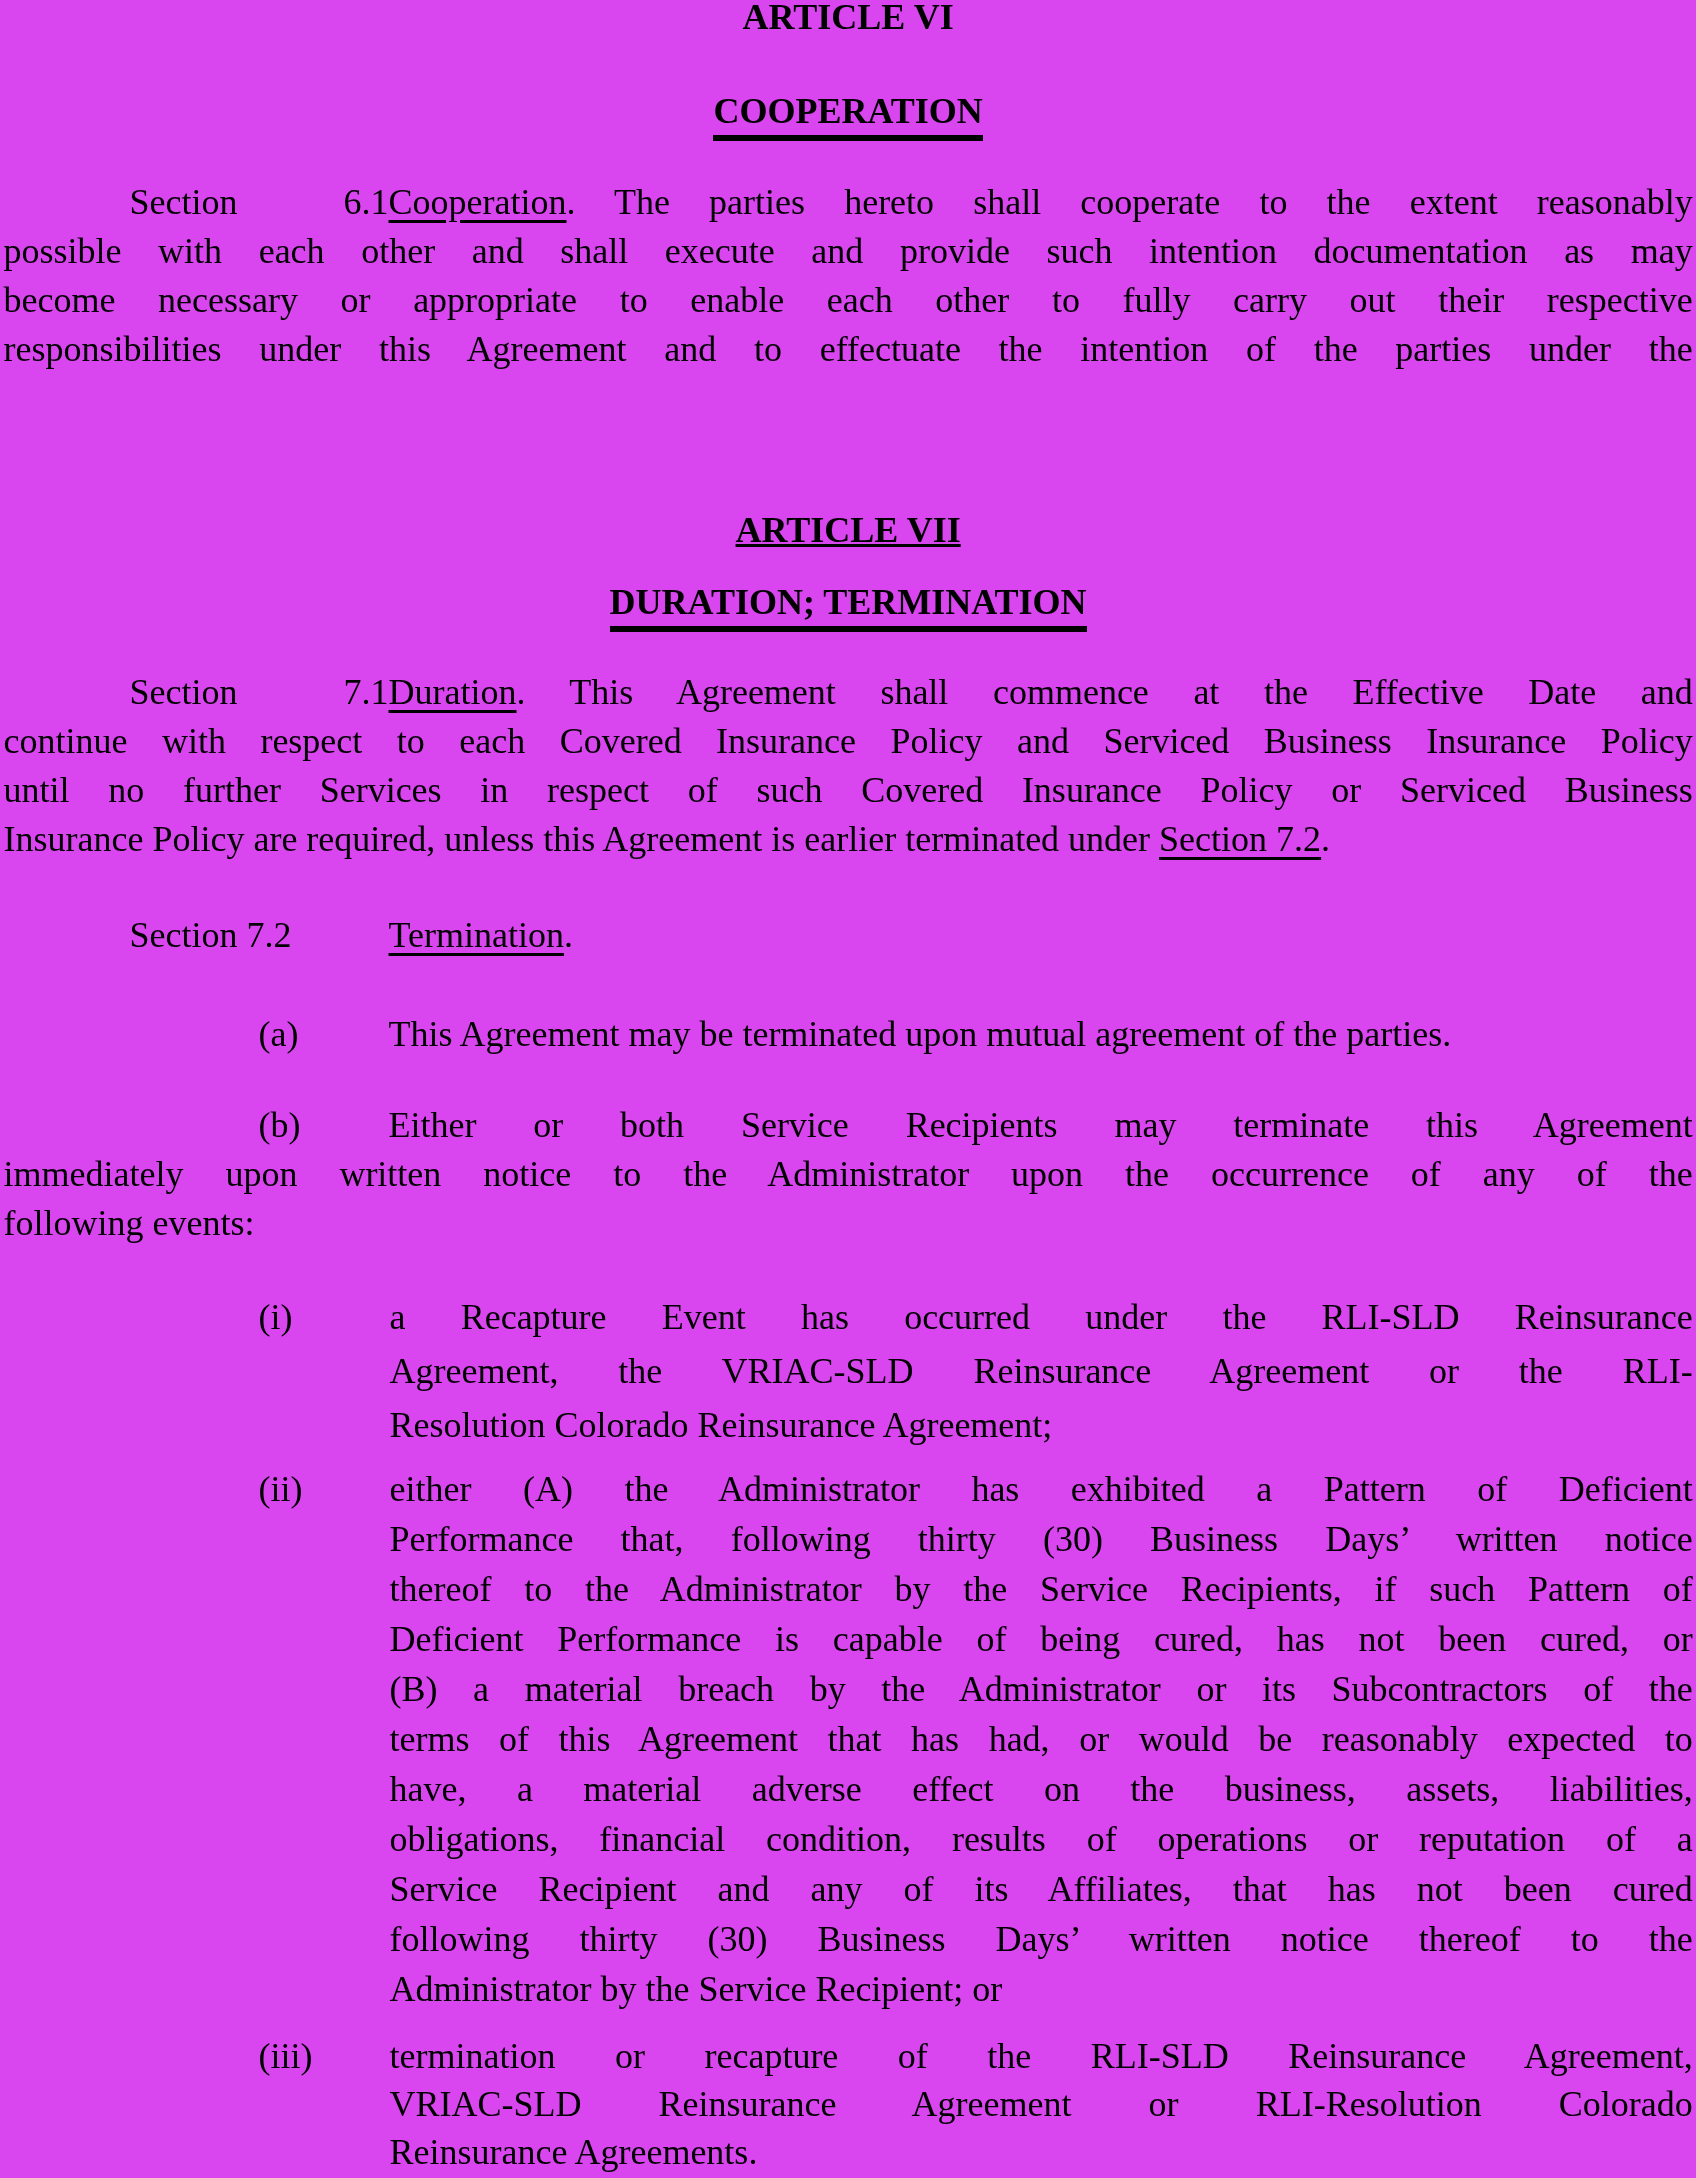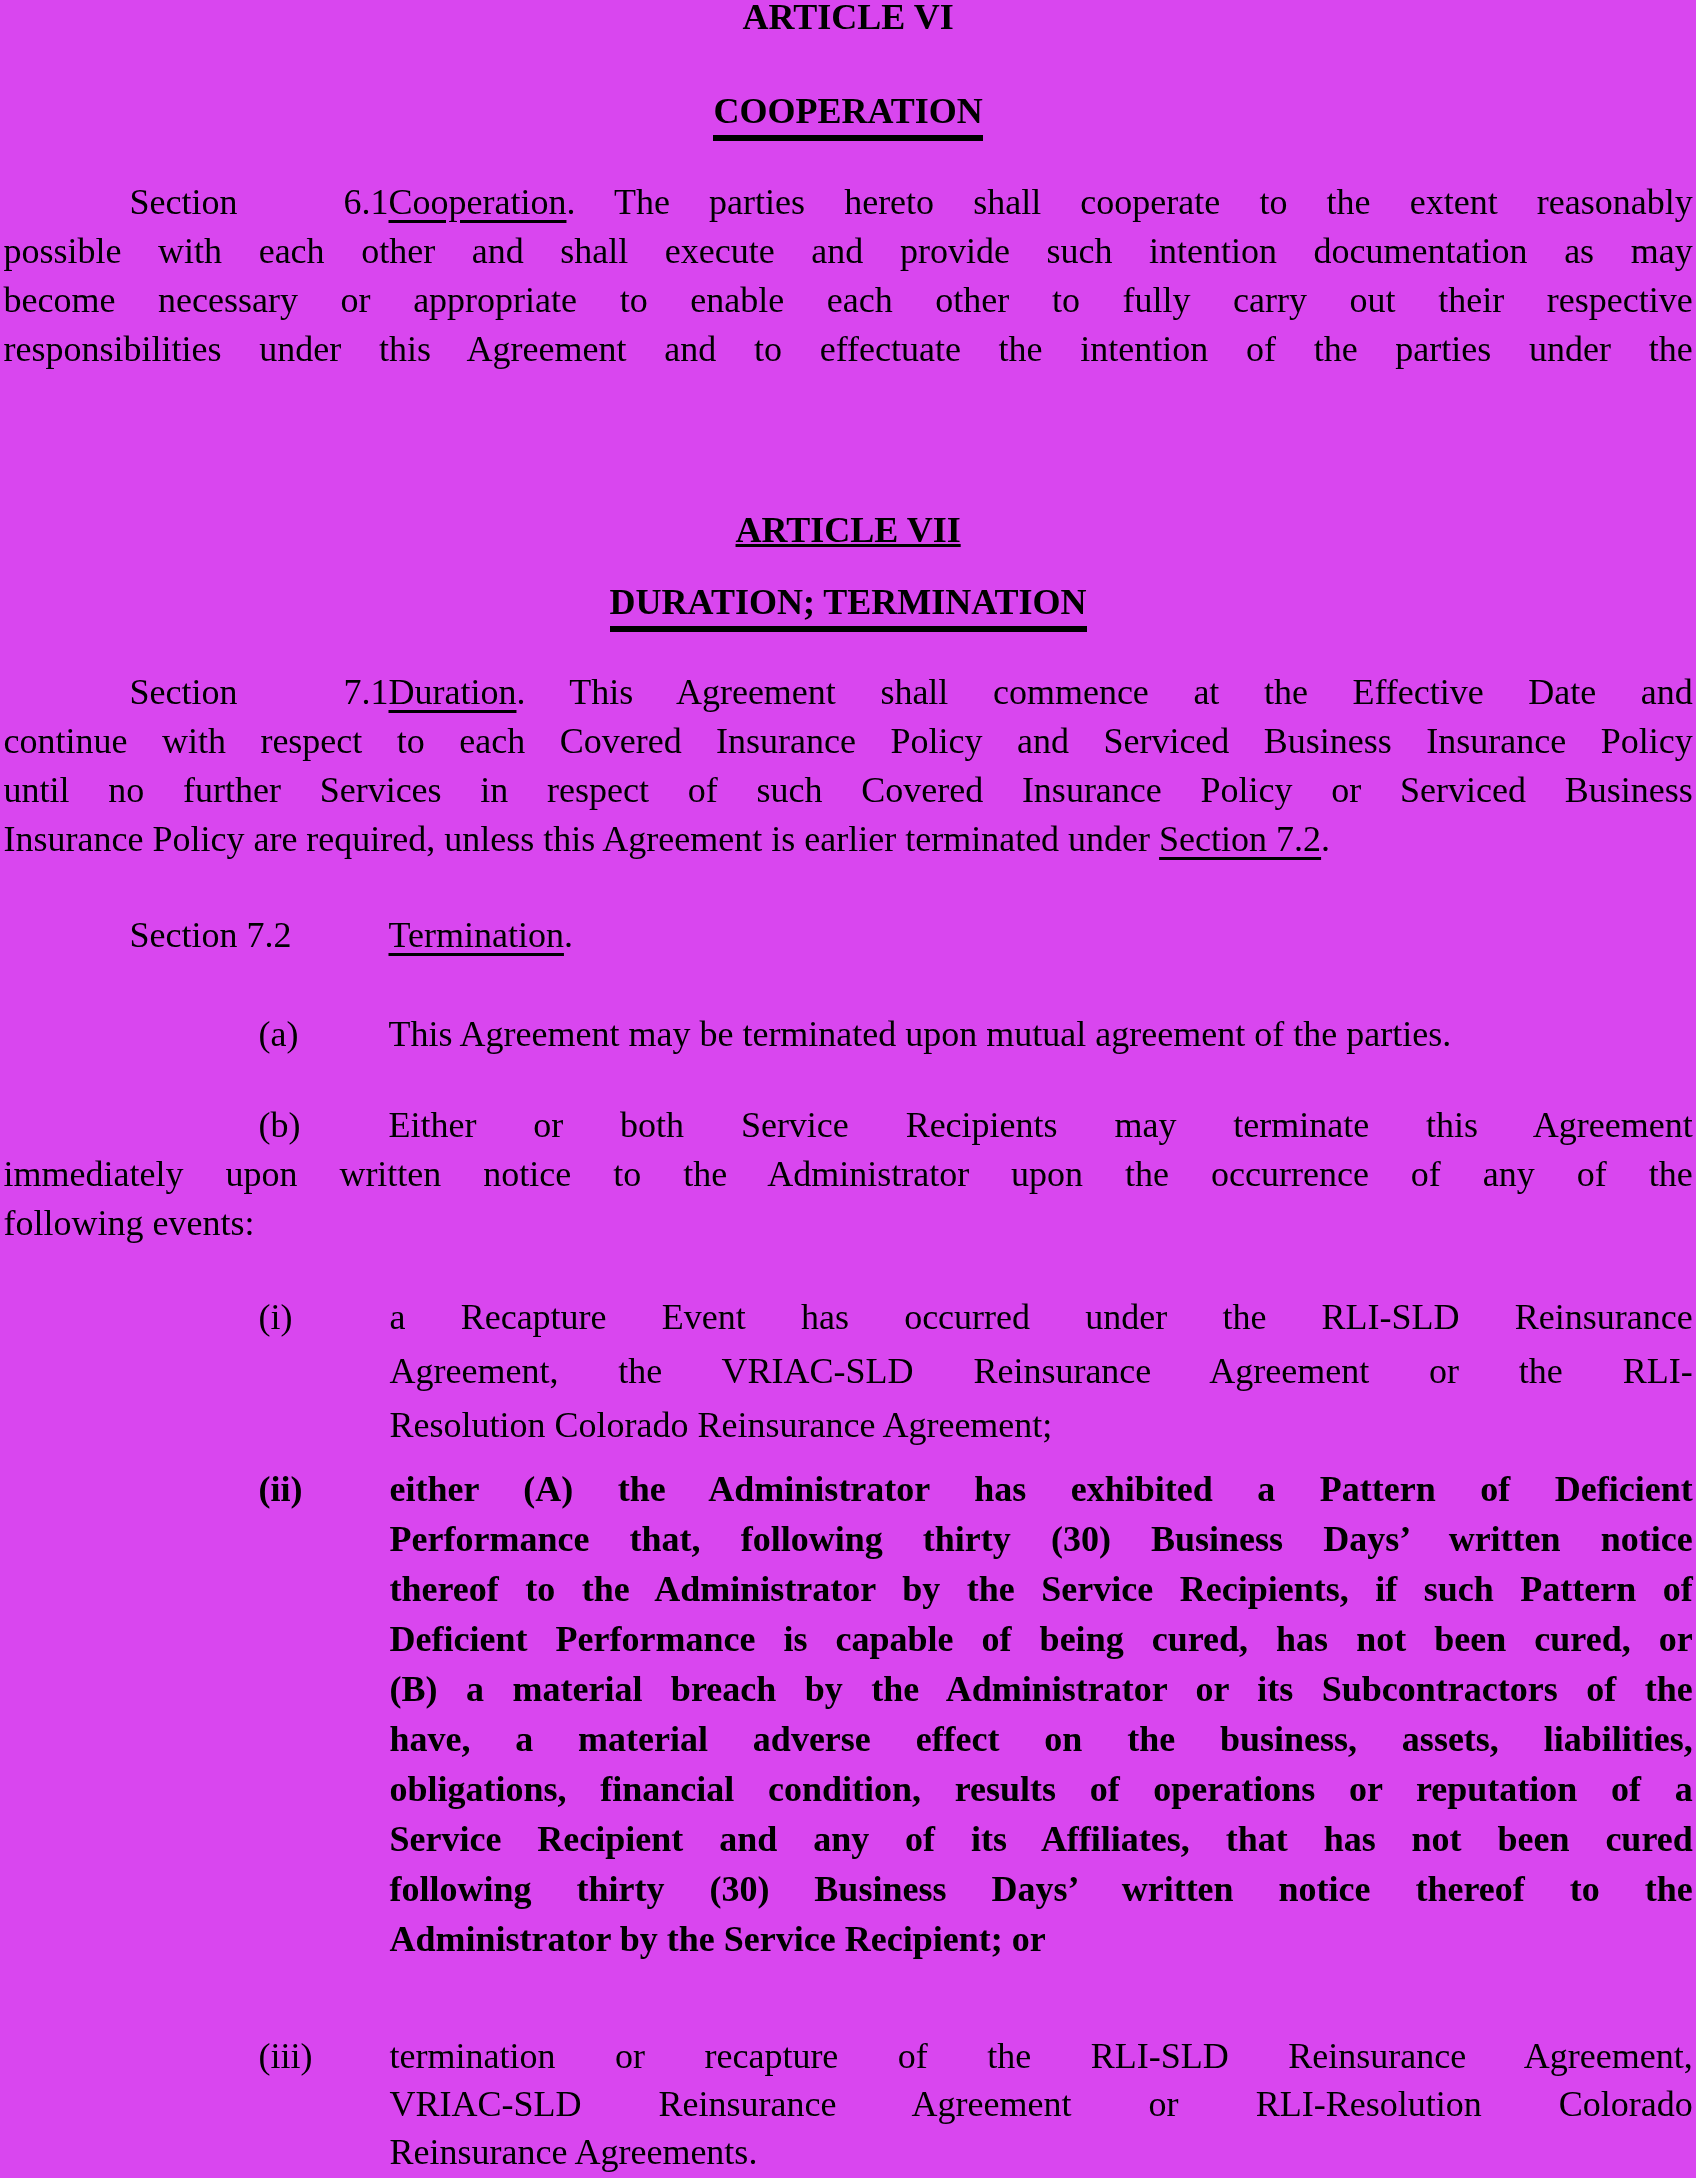--- a/index.html
+++ b/index.html
@@ -53,27 +53,28 @@
       <div class="line j"><span class="tab" style="width: 130px; margin-left: 255px;">(b)</span><span>Either or both Service Recipients may terminate this Agreement</span></div>
       <div class="line j"><span>immediately upon written notice to the Administrator upon the occurrence of any of the</span></div>
       <div class="line"><span>following events:</span></div>
     </div>
     <div class="block item" style="top: 1290px; line-height: 54px;">
       <span class="ilabel">(i)</span>
       <div class="line j"><span>a Recapture Event has occurred under the RLI-SLD Reinsurance</span></div>
       <div class="line j"><span>Agreement, the VRIAC-SLD Reinsurance Agreement or the RLI-</span></div>
       <div class="line"><span>Resolution Colorado Reinsurance Agreement;</span></div>
     </div>
-    <div class="block item" style="top: 1464px; line-height: 50px; font-weight: bold;">
+    <div class="block item" style="top: 1464px; line-height: 50px;">
       <span class="ilabel">(ii)</span>
       <div class="line j"><span>either (A) the Administrator has exhibited a Pattern of Deficient</span></div>
       <div class="line j"><span>Performance that, following thirty (30) Business Days’ written notice</span></div>
       <div class="line j"><span>thereof to the Administrator by the Service Recipients, if such Pattern of</span></div>
       <div class="line j"><span>Deficient Performance is capable of being cured, has not been cured, or</span></div>
       <div class="line j"><span>(B) a material breach by the Administrator or its Subcontractors of the</span></div>
+      <div class="line j"><span>terms of this Agreement that has had, or would be reasonably expected to</span></div>
       <div class="line j"><span>have, a material adverse effect on the business, assets, liabilities,</span></div>
       <div class="line j"><span>obligations, financial condition, results of operations or reputation of a</span></div>
       <div class="line j"><span>Service Recipient and any of its Affiliates, that has not been cured</span></div>
       <div class="line j"><span>following thirty (30) Business Days’ written notice thereof to the</span></div>
       <div class="line"><span>Administrator by the Service Recipient; or</span></div>
     </div>
     <div class="block item" style="top: 2032px; line-height: 48px;">
       <span class="ilabel">(iii)</span>
       <div class="line j"><span>termination or recapture of the RLI-SLD Reinsurance Agreement,</span></div>
       <div class="line j"><span>VRIAC-SLD Reinsurance Agreement or RLI-Resolution Colorado</span></div>

